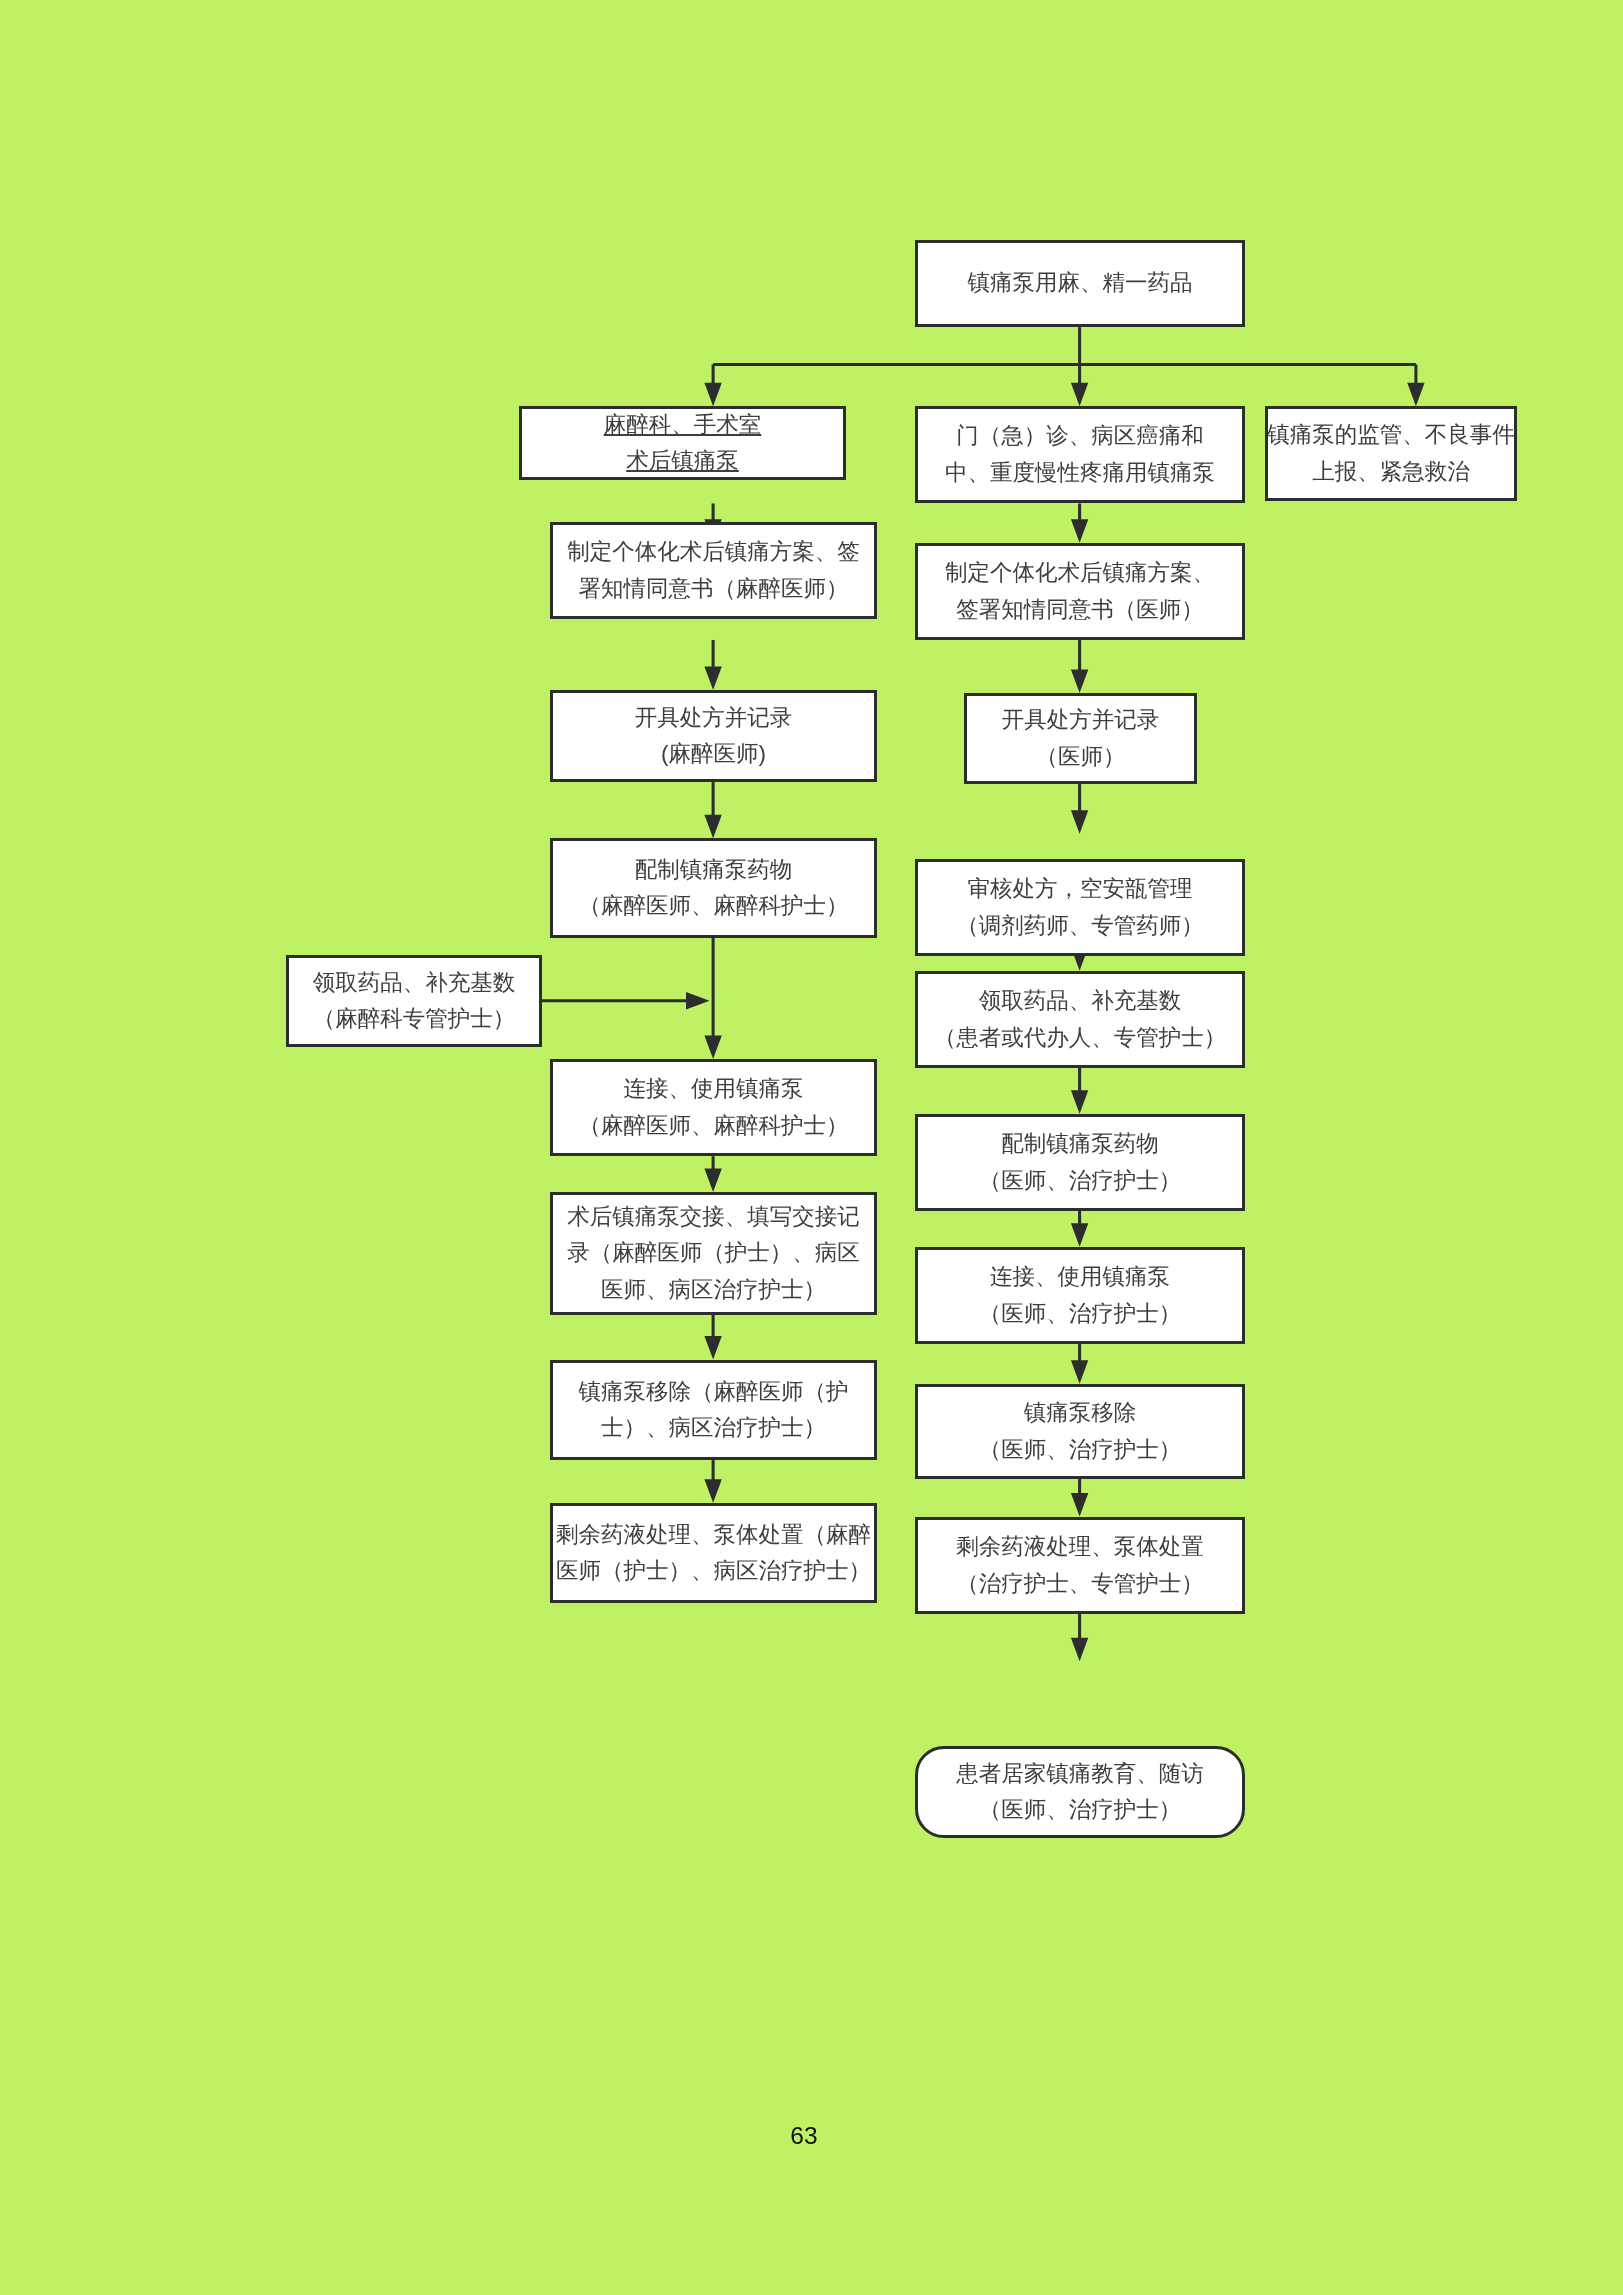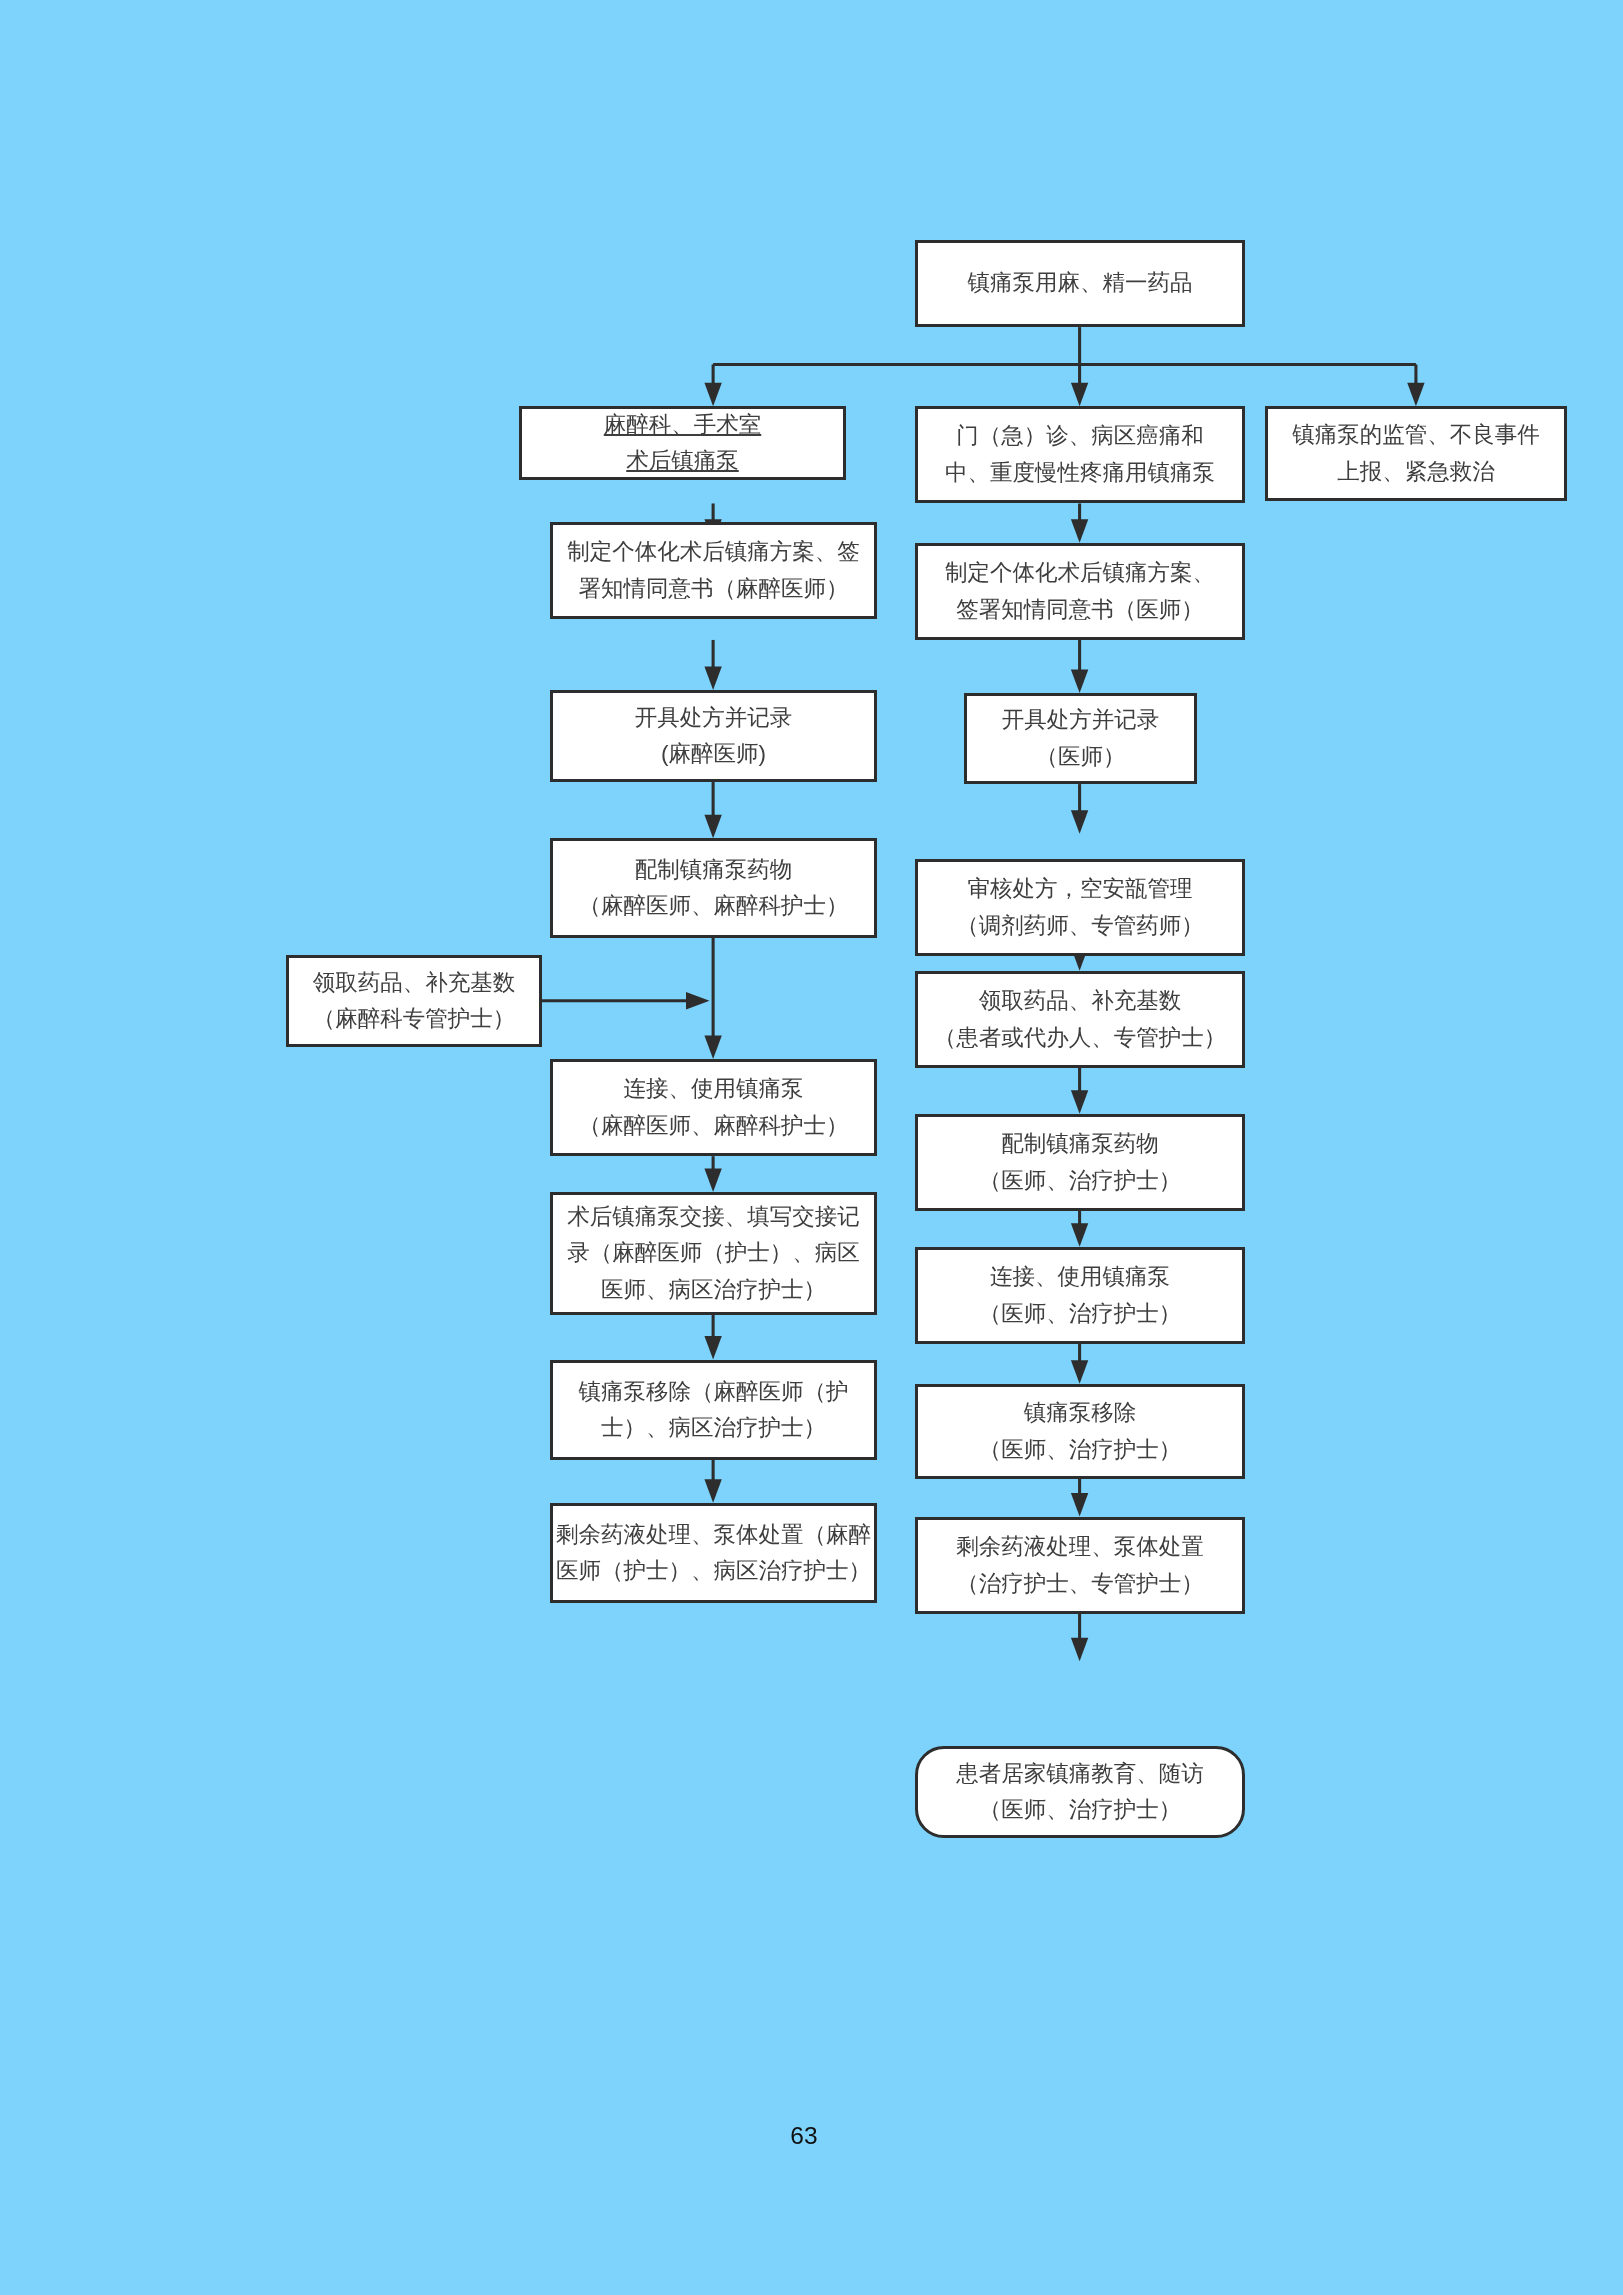--- a/index.html
+++ b/index.html
@@ -1,19 +1,19 @@
 <!DOCTYPE html>
 <html style="font-size:8.2px"><head>
 <meta charset="utf-8">
 <style>
   html,body { margin:0; padding:0; background:#ffffff; }
   .page {
     position:relative;
     width:1623px; height:2295px;
-    background:#7dd3fc;
+    background:#bef264;
     font-family:"Liberation Sans","DejaVu Sans",sans-serif;
     overflow:hidden;
   }
   #connectors {
     position:absolute; left:0; top:0;
     width:1623px; height:2295px;
     pointer-events:none;
   }
   .node {
     position:absolute;
@@ -91,21 +91,21 @@
         <div class="line">镇痛泵用麻、精一药品</div>
       </div>
       <div class="node" style="left: 519px; top: 406px; width: 327px; height: 74px; border-color: rgb(45, 45, 45); color: rgb(62, 62, 62); text-decoration: underline;">
         <div class="line">麻醉科、手术室</div>
         <div class="line">术后镇痛泵</div>
       </div>
       <div class="node" style="left: 915px; top: 406px; width: 330px; height: 97px; border-color: rgb(45, 45, 45); color: rgb(62, 62, 62);">
         <div class="line">门（急）诊、病区癌痛和</div>
         <div class="line">中、重度慢性疼痛用镇痛泵</div>
       </div>
-      <div class="node" style="left: 1265px; top: 406px; width: 302px; height: 95px; border-color: rgb(45, 45, 45); color: rgb(62, 62, 62);">
+      <div class="node" style="left: 1265px; top: 406px; width: 252px; height: 95px; border-color: rgb(45, 45, 45); color: rgb(62, 62, 62);">
         <div class="line">镇痛泵的监管、不良事件</div>
         <div class="line">上报、紧急救治</div>
       </div>
       <div class="node" style="left: 550px; top: 522px; width: 327px; height: 97px; border-color: rgb(45, 45, 45); color: rgb(62, 62, 62);">
         <div class="line">制定个体化术后镇痛方案、签</div>
         <div class="line">署知情同意书（麻醉医师）</div>
       </div>
       <div class="node" style="left: 915px; top: 543px; width: 330px; height: 97px; border-color: rgb(45, 45, 45); color: rgb(62, 62, 62);">
         <div class="line">制定个体化术后镇痛方案、</div>
         <div class="line">签署知情同意书（医师）</div>

